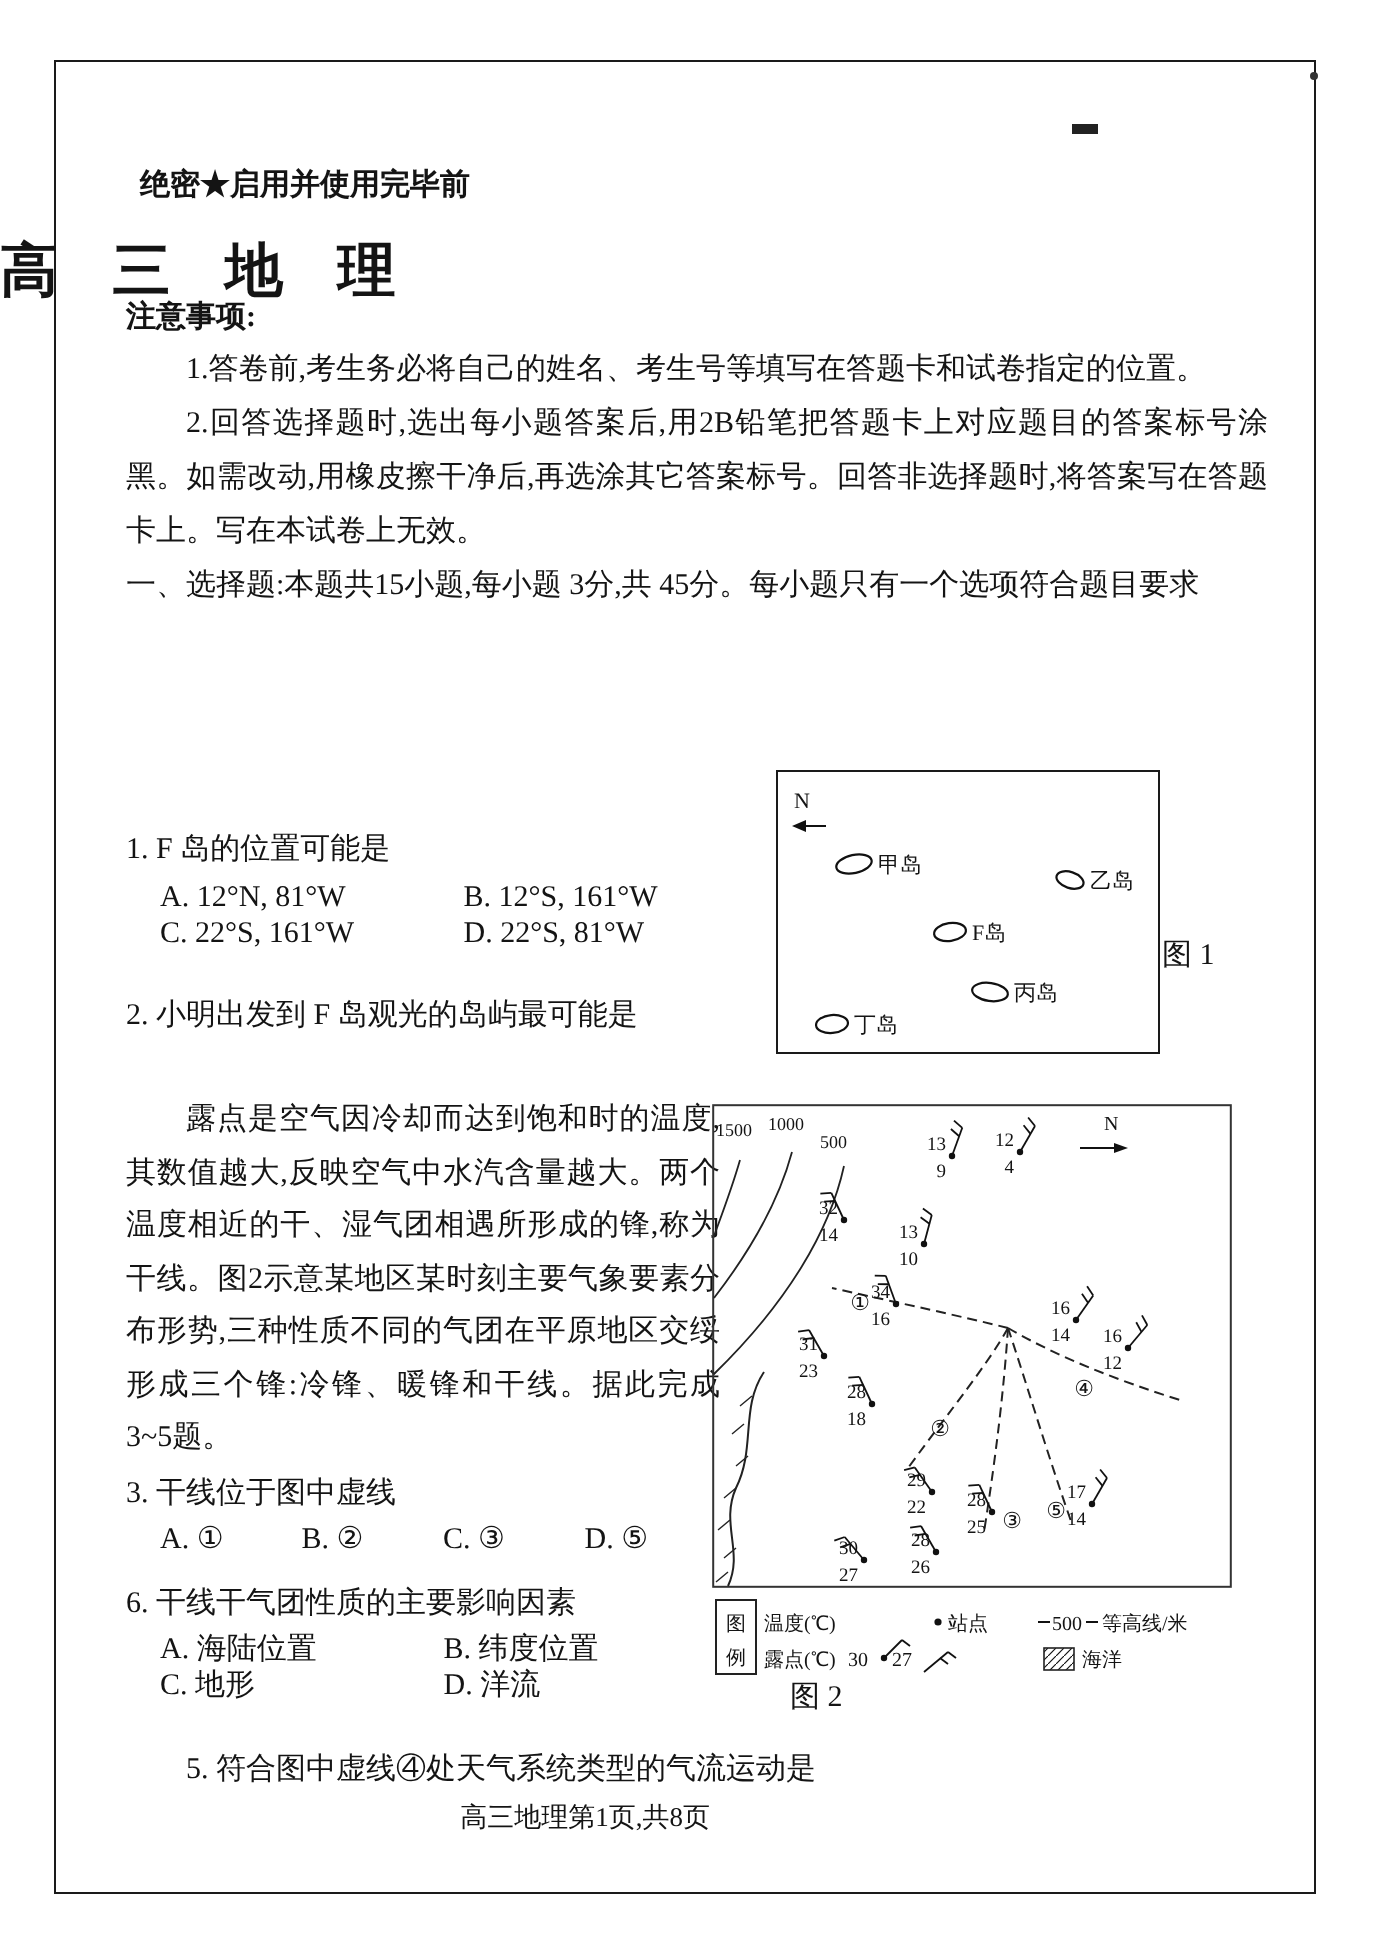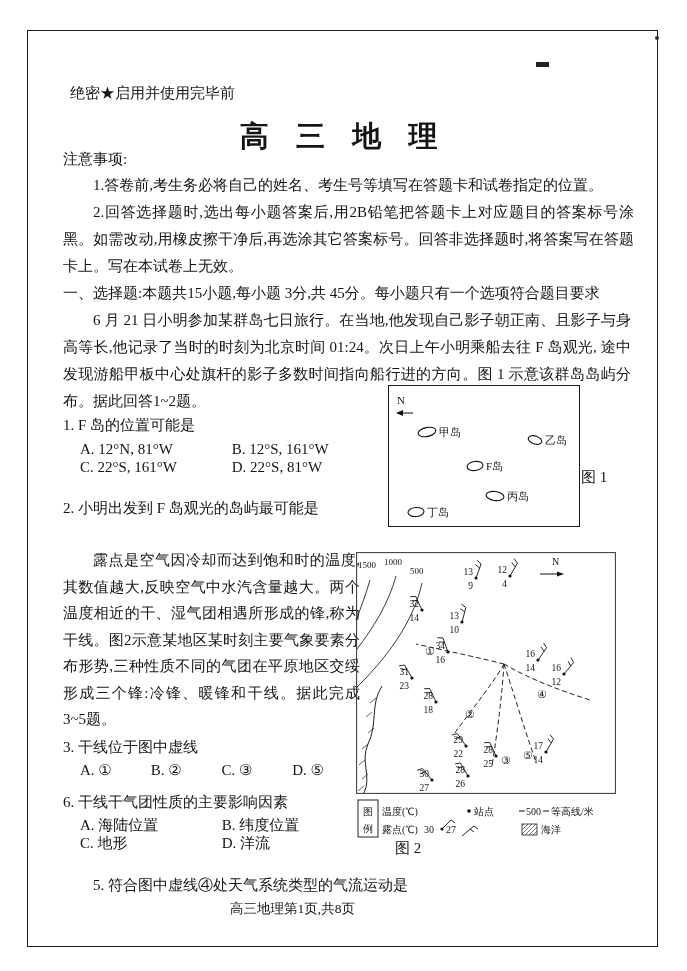--- a/index.html
+++ b/index.html
@@ -2,24 +2,24 @@
 <html><head>
 <meta charset="utf-8">
 <style>
   *{box-sizing:border-box}
   body{margin:0;background:#d9d9d9}
   .page{position:relative;width:687px;height:971px;background:#ffffff;
         font-family:"Liberation Serif",serif;color:#141414;overflow:hidden;margin:0 auto}
   .frame{position:absolute;left:27px;top:30px;width:631px;height:917px;
          border:1.5px solid #1a1a1a}
   .txt{position:absolute;font-size:15px;line-height:27px}
-  .b{font-weight:normal}
+  .b{font-weight:bold}
   .just{text-align:justify}
   .ind{text-indent:2em}
-  .title{position:absolute;left:0;top:100px;width:687px;text-align:center;
+  .title{position:absolute;left:0;top:100px;width:687px;text-align:left;
          font-size:29px;font-weight:bold;letter-spacing:10px;line-height:34px}
   .opts{position:absolute;font-size:15px;line-height:18px}
   .opts span{display:inline-block}
   .w148 span{width:148px}
   .w83 span{width:83px}
   .w67 span{width:67px}
   .w138 span{width:138px}
   .figbox{position:absolute;border:1.2px solid #1a1a1a;background:#fff}
   .caption{position:absolute;font-size:15px}
   svg text{font-family:"Liberation Serif",serif;fill:#141414}
@@ -39,21 +39,20 @@
   <h1 class="title">高 三 地 理</h1>
 
   <div class="txt b" style="left:63px;top:146px">注意事项:</div>
 
   <div class="txt ind just" style="left:63px;top:172px;width:566px">1.答卷前,考生务必将自己的姓名、考生号等填写在答题卡和试卷指定的位置。</div>
 
   <div class="txt ind just" style="left:63px;top:199px;width:571px">2.回答选择题时,选出每小题答案后,用2B铅笔把答题卡上对应题目的答案标号涂黑。如需改动,用橡皮擦干净后,再选涂其它答案标号。回答非选择题时,将答案写在答题卡上。写在本试卷上无效。</div>
 
   <div class="txt" style="left:63px;top:280px;width:578px">一、选择题:本题共15小题,每小题 3分,共 45分。每小题只有一个选项符合题目要求</div>
 
-  <div class="txt ind just" style="left:63px;top:307px;width:568px">6 月 21 日小明参加某群岛七日旅行。在当地,他发现自己影子朝正南、且影子与身高等长,他记录了当时的时刻为北京时间 01:24。次日上午小明乘船去往 F 岛观光, 途中发现游船甲板中心处旗杆的影子多数时间指向船行进的方向。图 1 示意该群岛岛屿分布。据此回答1~2题。</div>
 
   <div class="txt" style="left:63px;top:412px">1. F 岛的位置可能是</div>
   <div class="opts w148" style="left:80px;top:440px;width:300px">
     <span>A. 12°N, 81°W</span>
     <span>B. 12°S, 161°W</span>
     <span>C. 22°S, 161°W</span>
     <span>D. 22°S, 81°W</span>
   </div>
 
   <div class="txt" style="left:63px;top:495px">2. 小明出发到 F 岛观光的岛屿最可能是</div>

